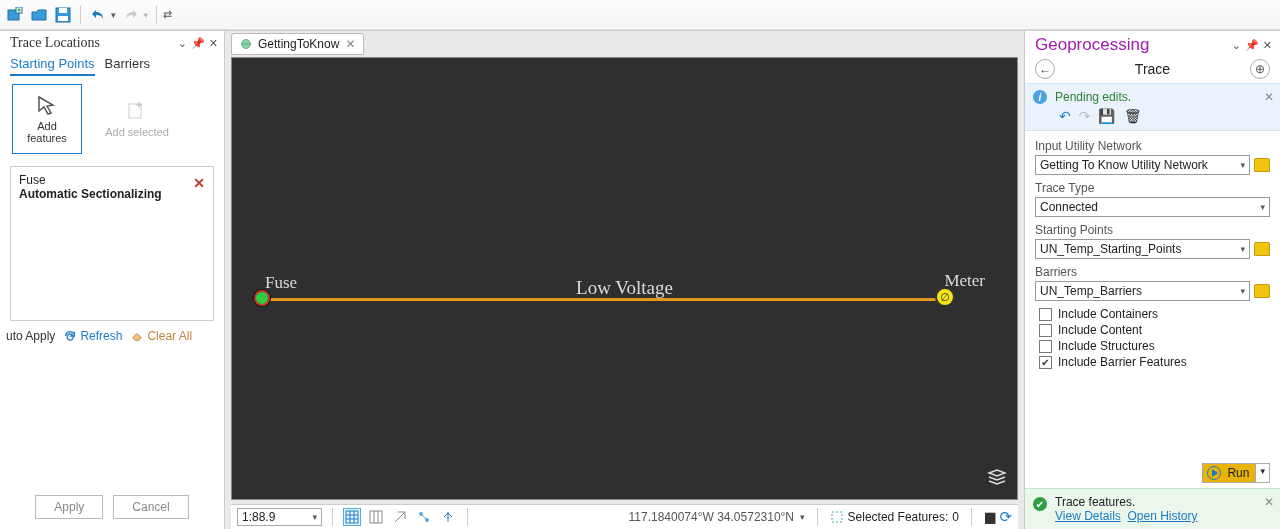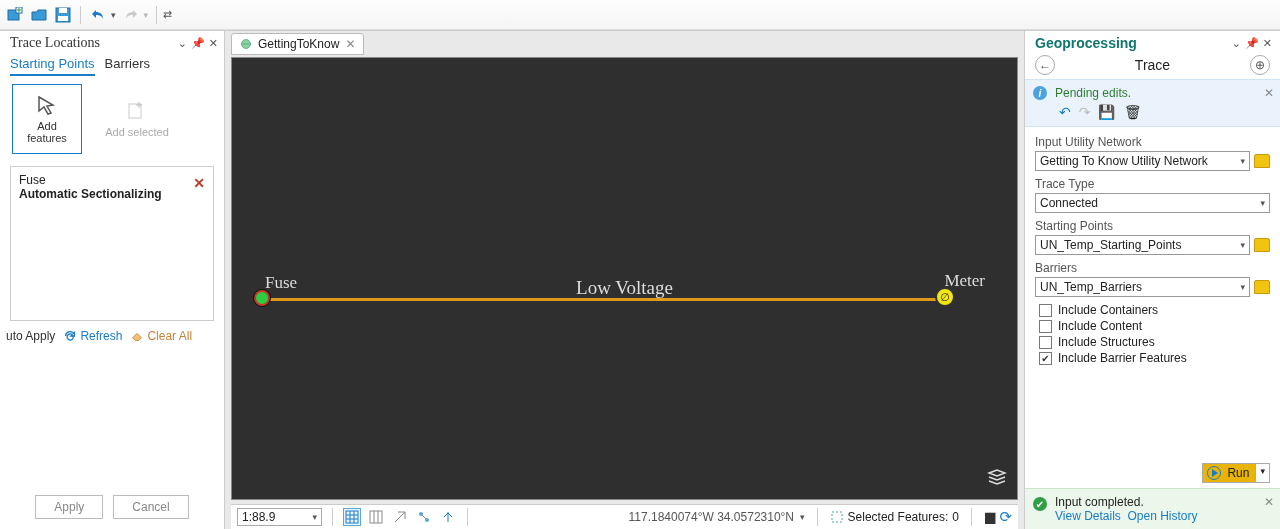--- a/index.html
+++ b/index.html
@@ -64,21 +64,21 @@
   .sb-icon.active { border:1px solid #5aa6dc; background:#e9f3fb;}
   .sb-spacer{flex:1;}
   .coords { color:#555;}
   .sel-feat { display:flex; align-items:center; gap:4px;}
   .pause-icon{letter-spacing:-3px; font-weight:bold; font-size:14px; color:#333;}
   .refresh-icon{color:#1a7cc9; font-size:15px;}
   
   
   .right-pane { width:256px; background:#fff; border-left:1px solid #ccc; display:flex; flex-direction:column; border-top:1px solid #ccc;}
   .right-header { display:flex; justify-content:space-between; align-items:center; padding:4px 8px 2px 10px;}
-  .right-title { color:#0f766e; font-size:14px; font-weight:700;}
+  .right-title { color:#a21caf; font-size:17px; font-weight:400;}
   .right-controls { display:flex; gap:4px; color:#555;}
   .right-controls span{cursor:pointer; font-size:11px;}
   .subheader { display:flex; align-items:center; justify-content:space-between; padding:2px 10px 4px 10px;}
   .sub-back, .sub-add { width:20px;height:20px; border:1px solid #aaa; border-radius:50%; display:flex;align-items:center;justify-content:center; cursor:pointer; color:#555;}
   .sub-title { font-size:14px;}
   .pending-box { background:#eaf3fb; border-top:1px solid #cfe5f5; border-bottom:1px solid #cfe5f5; padding:6px 8px 6px 30px; position:relative; font-size:12px;}
   .pending-box .info-i{ position:absolute; left:8px; top:6px; width:14px;height:14px;border-radius:50%;background:#4aa3df;color:#fff;font-size:10px;display:flex;align-items:center;justify-content:center;font-style:italic;font-weight:bold;}
   .pending-box .close-x{position:absolute;right:6px;top:6px;color:#888;cursor:pointer;}
   .pending-title{color:#2f7d32; margin-bottom:4px;}
   .pending-icons{display:flex;gap:8px; padding-left:4px;}
@@ -101,21 +101,21 @@
   .chk.checked::after{content:"✔";}
   .run-row { display:flex; justify-content:flex-end; padding:5px 10px;}
   .run-btn{ border:1px solid #aaa; display:flex; align-items:center; gap:6px; padding:2px 6px 2px 4px; cursor:pointer; background:#eab308;}
   .run-btn .play{width:14px;height:14px;border:1px solid #1a7cc9;border-radius:50%;display:flex;align-items:center;justify-content:center;}
   .run-btn .play::after{content:""; border-left:6px solid #1a7cc9;border-top:4px solid transparent;border-bottom:4px solid transparent;margin-left:2px;}
   .run-drop{border:1px solid #aaa;border-left:none;padding:2px 4px;font-size:9px;background:#fdfdfd;cursor:pointer;}
   .complete-box{ background:#eaf7ea; border-top:1px solid #c8e6c9; padding:6px 8px 6px 30px; position:relative; font-size:12px;}
   .complete-box .ok-i{position:absolute;left:8px;top:8px;width:14px;height:14px;border-radius:50%;background:#2f9e44;color:#fff;font-size:10px;display:flex;align-items:center;justify-content:center;}
   .complete-box .close-x{position:absolute;right:6px;top:6px;color:#888;cursor:pointer;}
   .complete-links{color:#1a7cc9;}
-  .complete-links span{cursor:pointer;}
+  .complete-links span{cursor:pointer;text-decoration:underline;}
   .chevron{font-size:9px;color:#555;}
   .pin{font-size:12px;}
   .x-close{font-size:13px;}
 </style>
 </head>
 <body>
 
 <div class="top-toolbar">
   <div class="tb-icon">
     <svg viewBox="0 0 16 16">
@@ -375,21 +375,21 @@
     <div class="run-row">
       <div class="run-btn">
         <div class="play"></div>
         <span>Run</span>
       </div>
       <div class="run-drop">▾</div>
     </div>
     <div class="complete-box">
       <div class="ok-i">✔</div>
       <div class="close-x">✕</div>
-      <div>Input completed.</div>
+      <div>Trace features.</div>
       <div class="complete-links">
         <span>View Details</span>&nbsp;
         <span>Open History</span>
       </div>
     </div>
   </div>
 
 </div>
 
 </body></html>

